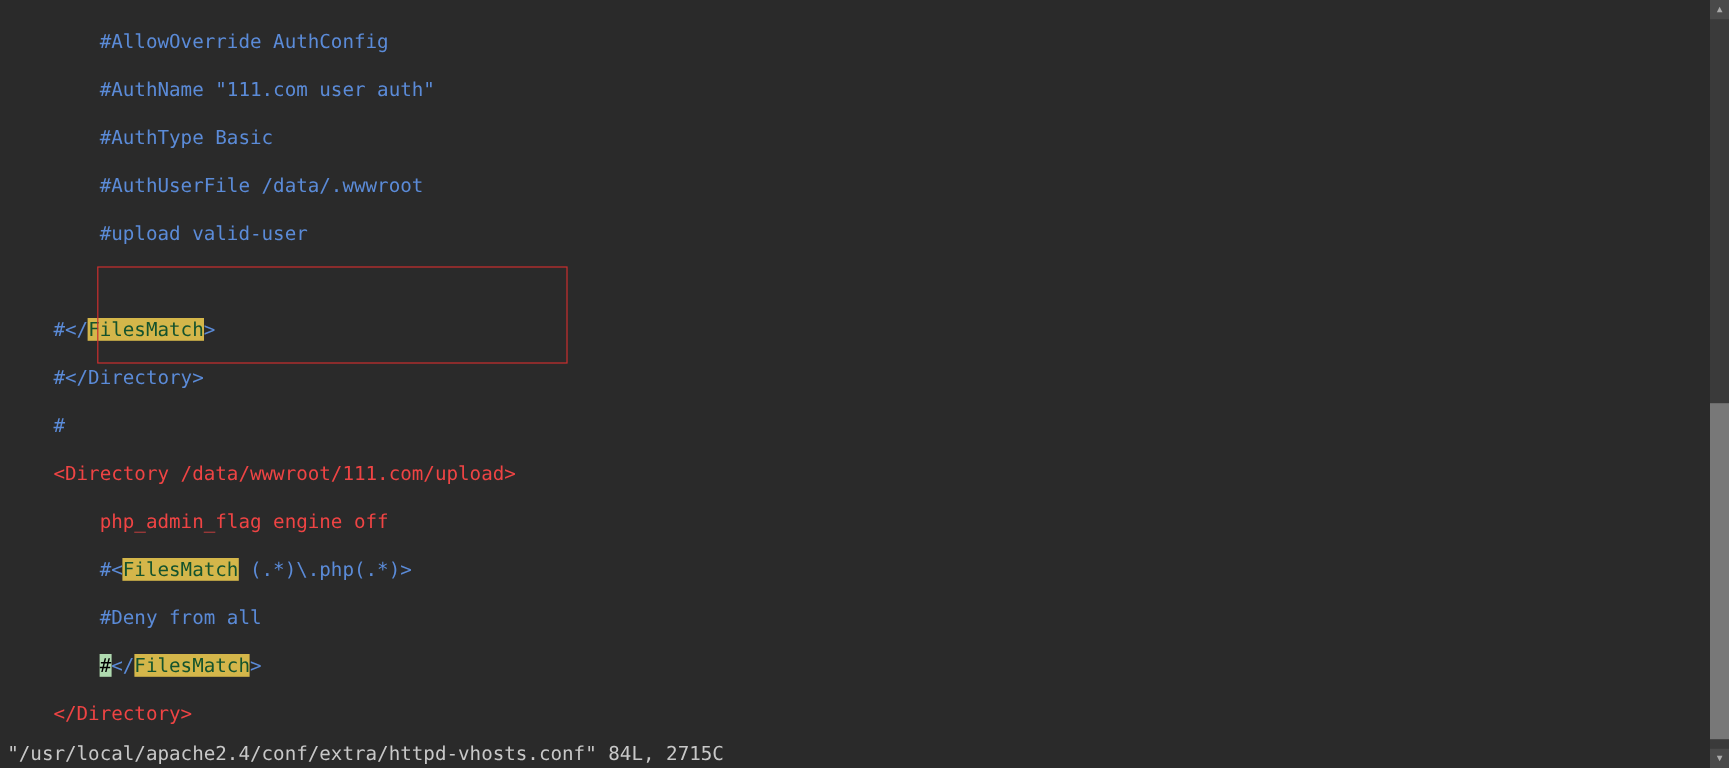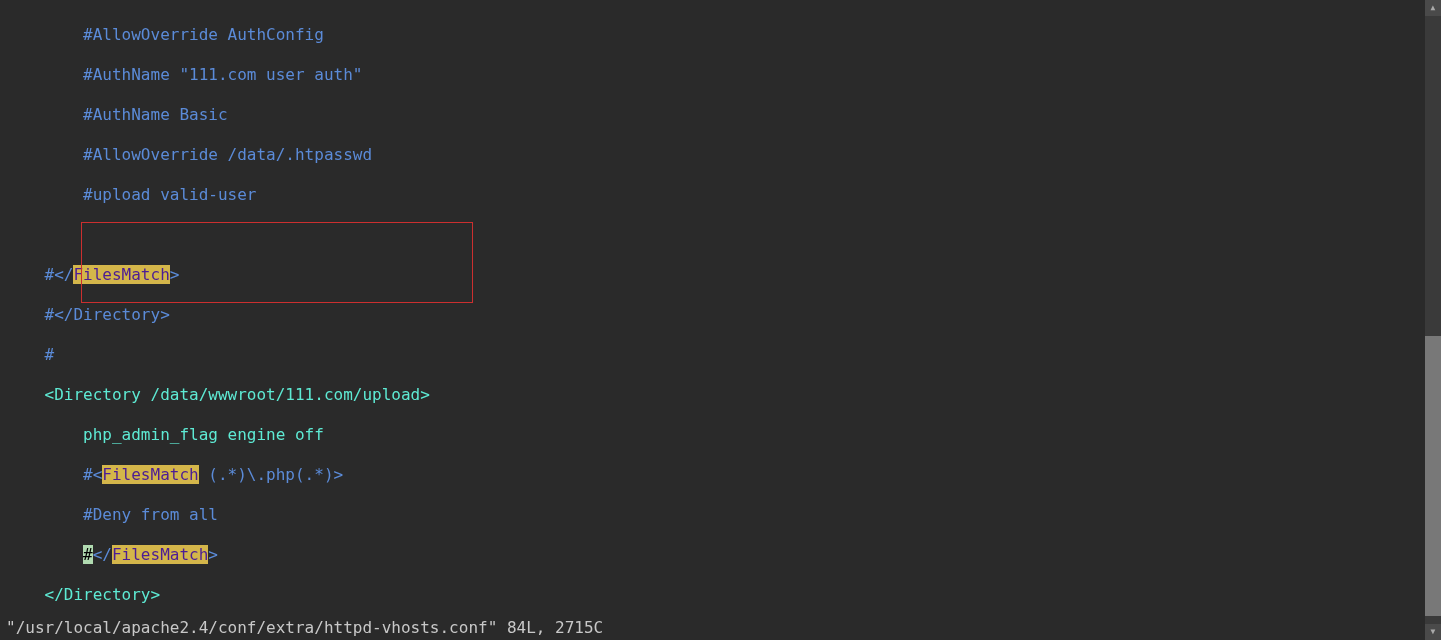--- a/index.html
+++ b/index.html
@@ -45,44 +45,44 @@
   }
   .scrollbar-arrow-up { top: 0; }
   .scrollbar-arrow-down { bottom: 0; }
   .scrollbar-thumb {
     position: absolute;
     right: 0;
     width: 16px;
     background: #787878;
   }
   .comment { color: #5b8bd8; }
-  .plain { color: #5eead4; }
-  .hl { background: #d4b64a; color: #4c1d95; }
+  .plain { color: #ef4444; }
+  .hl { background: #d4b64a; color: #14532d; }
   .cur { background: #b0dab0; color: #000; }
   .redbox {
     position: absolute;
     border: 1px solid #cc2f2f;
   }
   .statusbar {
     position: absolute;
     bottom: 2px;
     left: 6px;
     width: 1415px;
     color: #c8c8c8;
   }
   .status-right { float: right; }
 </style>
 </head>
 <body>
 
 <div class="editor">
 <div><span class="comment">        #AllowOverride AuthConfig</span></div>
 <div><span class="comment">        #AuthName "111.com user auth"</span></div>
-<div><span class="comment">        #AuthName Basic</span></div>
-<div><span class="comment">        #AllowOverride /data/.htpasswd</span></div>
+<div><span class="comment">        #AuthType Basic</span></div>
+<div><span class="comment">        #AuthUserFile /data/.wwwroot</span></div>
 <div><span class="comment">        #upload valid-user</span></div>
 <div>&nbsp;</div>
 <div><span class="comment">    #&lt;/</span><span class="hl">FilesMatch</span><span class="comment">&gt;</span></div>
 <div><span class="comment">    #&lt;/Directory&gt;</span></div>
 <div><span class="comment">    #</span></div>
 <div><span class="plain">    &lt;Directory /data/wwwroot/111.com/upload&gt;</span></div>
 <div><span class="plain">        php_admin_flag engine off</span></div>
 <div><span class="comment">        #&lt;</span><span class="hl">FilesMatch</span><span class="comment"> (.*)\.php(.*)&gt;</span></div>
 <div><span class="comment">        #Deny from all</span></div>
 <div><span class="plain">        </span><span class="cur">#</span><span class="comment">&lt;/</span><span class="hl">FilesMatch</span><span class="comment">&gt;</span></div>

